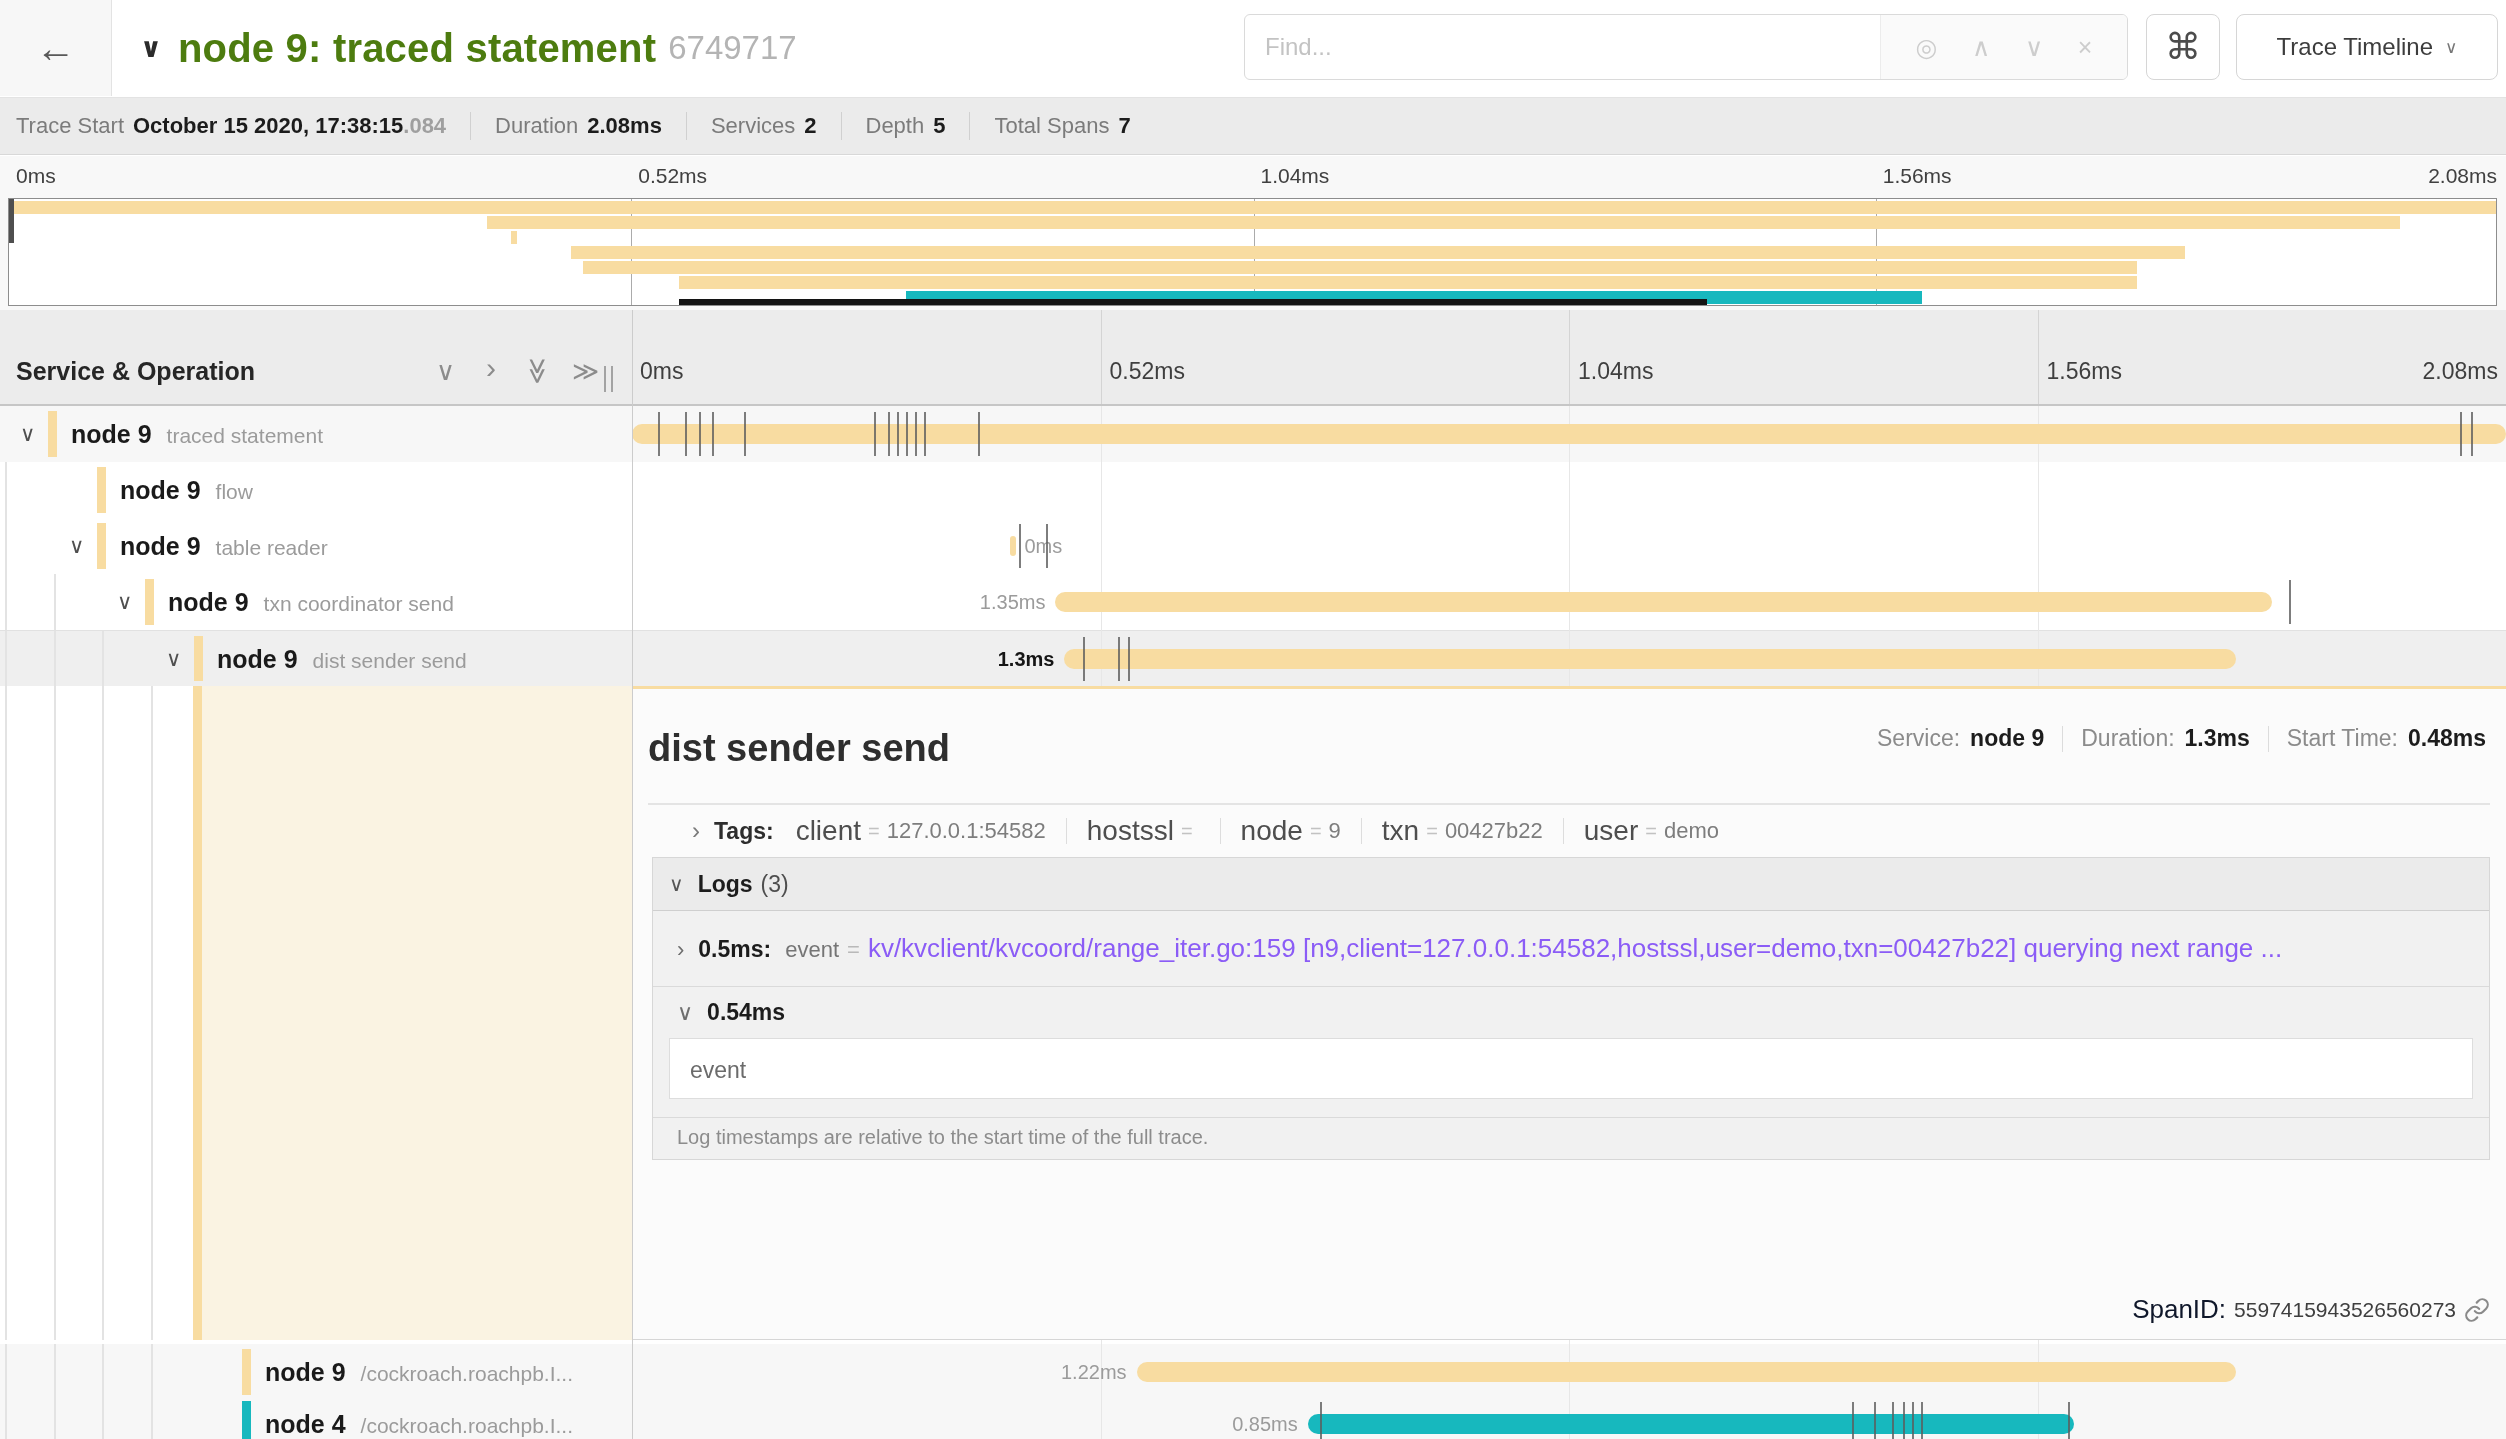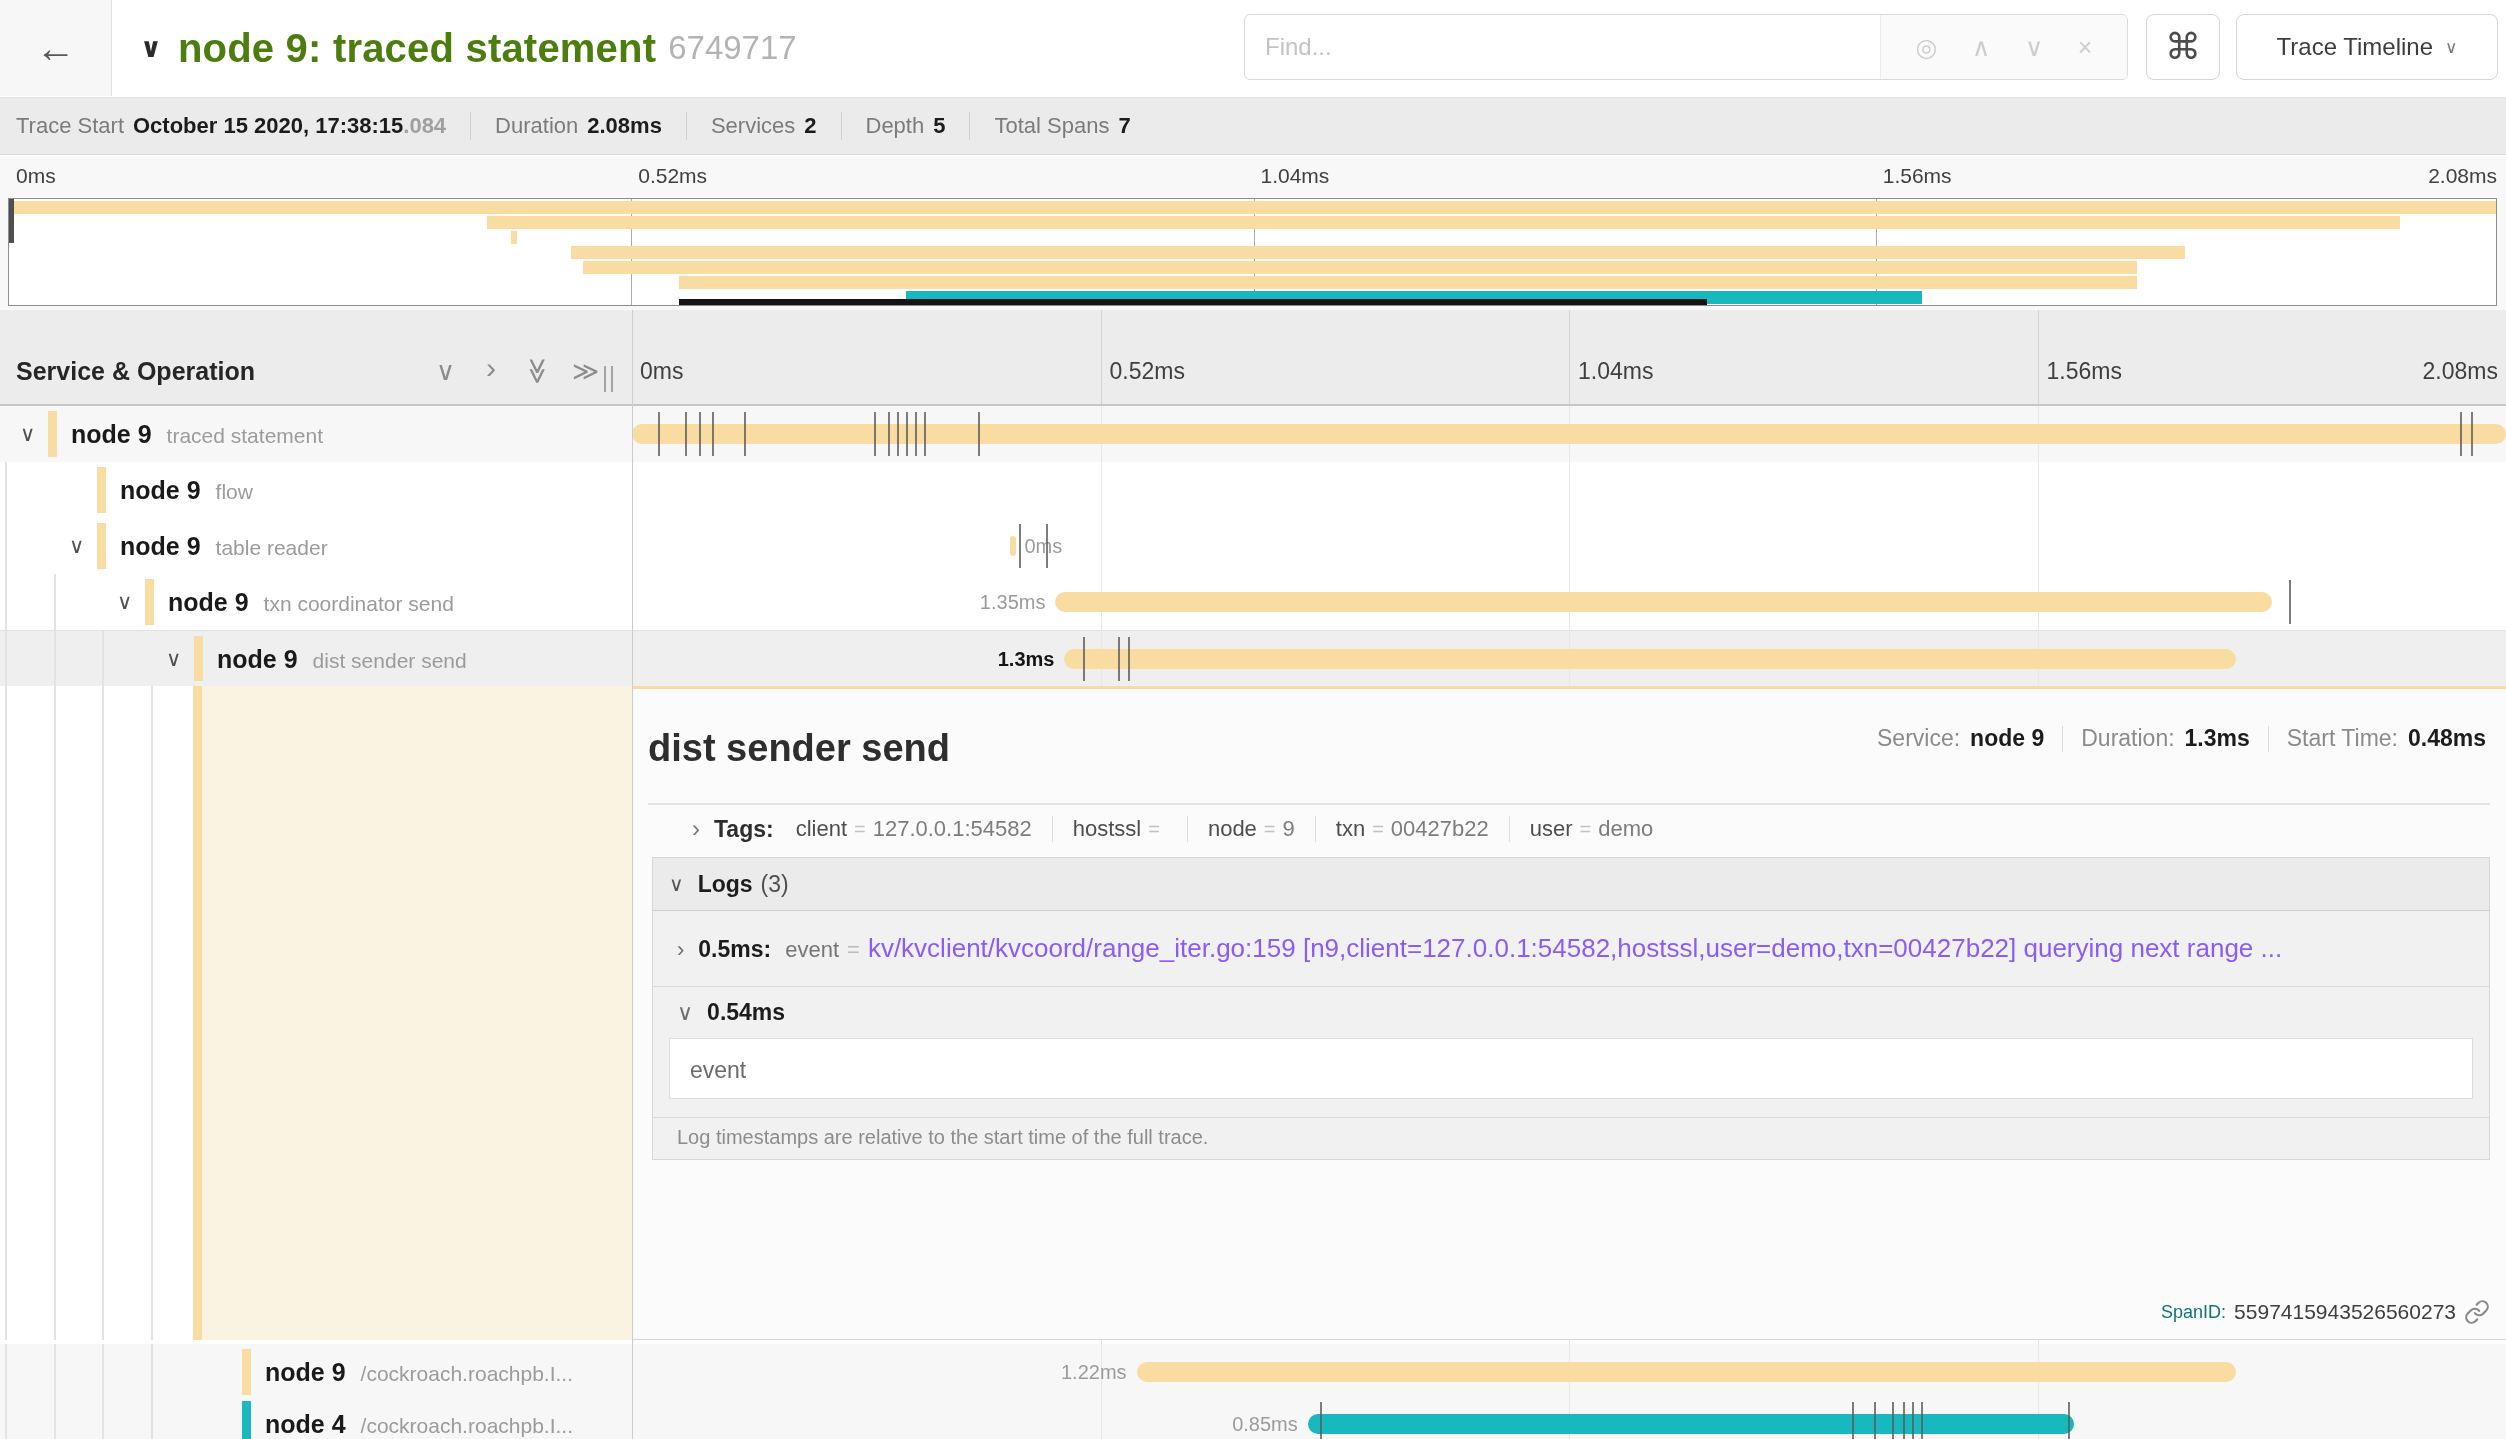--- a/index.html
+++ b/index.html
@@ -83,21 +83,21 @@
                 border-top:3px solid #F8DCA1;border-bottom:1px solid #d6d6d6;box-sizing:border-box}
   #dtitle{position:absolute;left:16px;top:38px;font-size:38px;font-weight:bold;color:#2e2e2e}
   #dmeta{position:absolute;right:20px;top:36px;display:flex;align-items:center}
   .meta-label{font-size:23px;color:#8b8b8b;white-space:nowrap}
   .meta-value{font-size:23px;font-weight:bold;color:#1c1c1c;margin-left:10px;white-space:nowrap}
   .meta-sep{width:1px;height:26px;background:#dcdcdc;margin:0 18px}
   #dhr{position:absolute;left:16px;right:16px;top:114px;height:2px;background:#e4e4e4}
   #dtags{position:absolute;left:60px;top:126px;display:flex;align-items:center;cursor:pointer}
   .tchev{font-size:24px;color:#7a7a7a;margin-right:14px}
   .tlabel{font-size:23px;font-weight:bold;color:#2d2d2d;margin-right:22px}
-  .tag-key{font-size:22px;color:#4e4e4e}
+  .tag-key{font-size:28px;color:#4e4e4e}
   .tag-eq{font-size:20px;color:#c2c2c2;margin:0 7px}
   .tag-value{font-size:22px;color:#7d7d7d}
   .tag-sep{width:1px;height:26px;background:#ddd;margin:0 20px}
   #logsbox{position:absolute;left:20px;right:16px;top:168px;border:1px solid #d7d7d7;background:#f1f1f1}
   #logshead{height:52px;background:#ebebeb;border-bottom:1px solid #cfcfcf;display:flex;align-items:center;padding-left:16px;cursor:pointer}
   .lchev{font-size:20px;color:#555;margin-right:14px}
   .ltitle{font-size:23px;font-weight:bold;color:#1d1d1d;margin-right:8px}
   .lcount{font-size:23px;color:#4e4e4e}
   .log-row{padding:22px 20px 22px 24px;white-space:nowrap;overflow:hidden;cursor:pointer}
   .bordered{border-top:1px solid #dadada}
@@ -106,21 +106,21 @@
   .log-key{font-size:22px;color:#757575}
   .log-eq{font-size:22px;color:#b9b9b9;margin:0 8px}
   .log-val{font-size:26px;color:#8b5cf6}
   .log-toggle{padding:12px 0 4px 24px;cursor:pointer}
   .log-table{margin:8px 16px 18px 16px;background:#fff;border:1px solid #ddd;display:flex;padding:14px 0}
   .lt-key{width:244px;padding-left:20px;font-size:23px;color:#6b6b6b;box-sizing:border-box;padding-top:4px}
   .lt-val{font-family:"DejaVu Sans Mono","Liberation Mono",monospace;font-size:24px;font-weight:bold;
           max-width:1360px;word-break:break-all;line-height:36px}
   #logsfooter{border-top:1px solid #dadada;padding:8px 0 10px 24px;font-size:20px;color:#8c8c8c}
   #spanid-row{position:absolute;right:16px;bottom:14px;display:flex;align-items:center;gap:8px}
-  .sid-label{font-size:18px;color:#0f766e}
+  .sid-label{font-size:26px;color:#0f172a}
   .sid-value{font-size:21px;color:#3e3e3e}
   #col-divider{position:absolute;left:632px;top:310px;width:1px;height:1129px;background:#ccc;z-index:4}
 </style>
 </head>
 <body>
 
 <div id="app">
 
   <div id="topbar">
     <div id="back-box">

